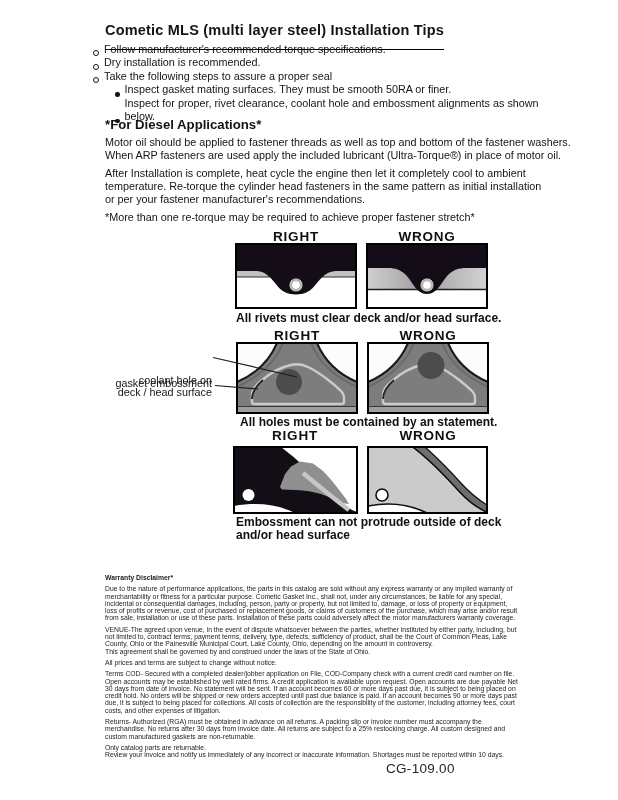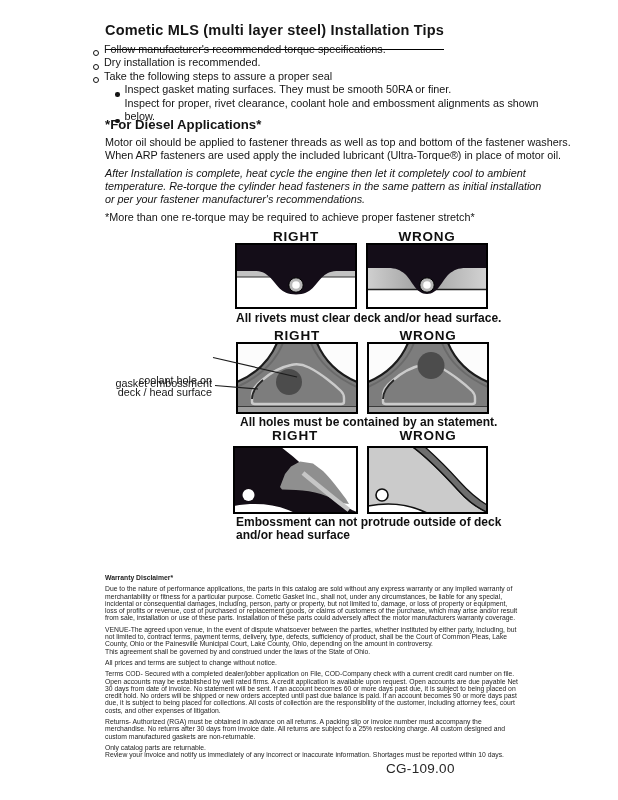--- a/index.html
+++ b/index.html
@@ -51,21 +51,21 @@
       </div>
     <div class="b-row sub">
         <span class="b-solid"></span>
         <span>Inspect for proper, rivet clearance, coolant hole and embossment alignments as shown below.</span>
       </div>
   </div>
 
   <div class="abs diesel-h">*For Diesel Applications*</div>
   <div class="abs para pre" style="top:136px;">Motor oil should be applied to fastener threads as well as top and bottom of the fastener washers.
 When ARP fasteners are used apply the included lubricant (Ultra-Torque®) in place of motor oil.</div>
-  <div class="abs para pre" style="top:167px;font-style:italic;">After Installation is complete, heat cycle the engine then let it completely cool to ambient
+  <div class="abs para pre" style="top:167px;">After Installation is complete, heat cycle the engine then let it completely cool to ambient
 temperature. Re-torque the cylinder head fasteners in the same pattern as initial installation
 or per your fastener manufacturer's recommendations.</div>
   <div class="abs para" style="top:211px;">*More than one re-torque may be required to achieve proper fastener stretch*</div>
 
   <div class="abs dlabel" style="left:235px;top:229px;">RIGHT</div>
   <div class="abs dlabel" style="left:366px;top:229px;">WRONG</div>
 
   <svg class="abs" style="left:235px;top:243px;" width="122" height="66" viewBox="0 0 122 66">
     <rect x="0" y="0" width="122" height="66" fill="#ffffff"></rect>
     <path d="M2,28 L32,28 L39,34 L2,34 Z" fill="#c2c2c2"></path>

